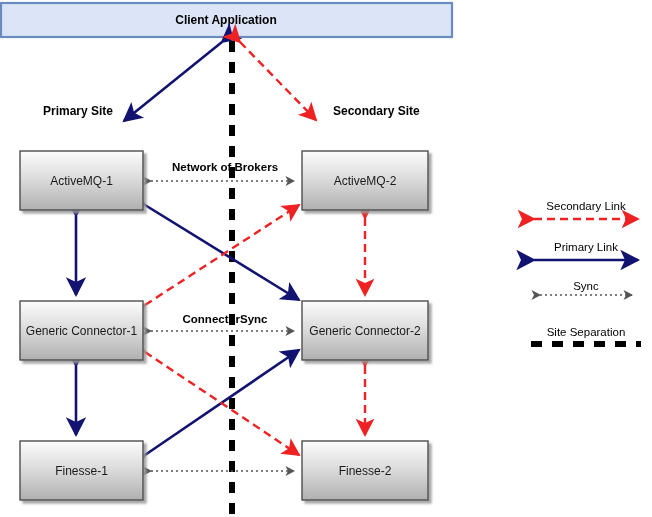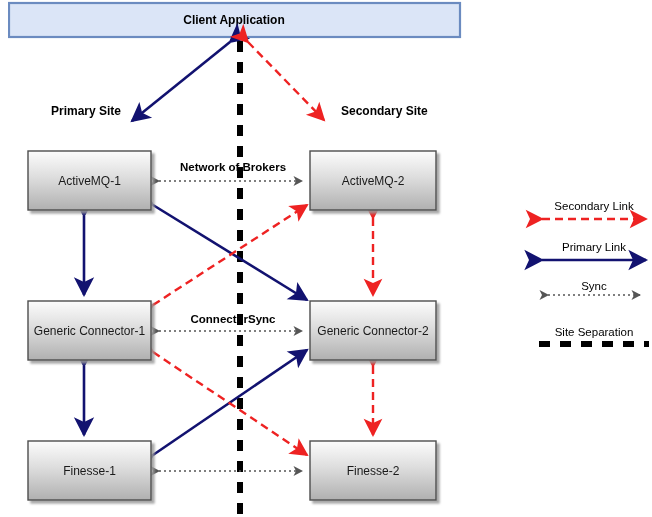--- a/index.html
+++ b/index.html
@@ -9,21 +9,21 @@
   }
   body {
     width: 652px;
     height: 517px;
     font-family: "Liberation Sans", sans-serif;
     overflow: hidden;
     position: relative;
   }
   #diagram-root {
     position: absolute;
-    left: 8px;
+    left: 0;
     top: 0;
     width: 560px;
     height: 517px;
   }
   svg#canvas {
     display: block;
     width: 652px;
     height: 517px;
   }
   .node-label {

